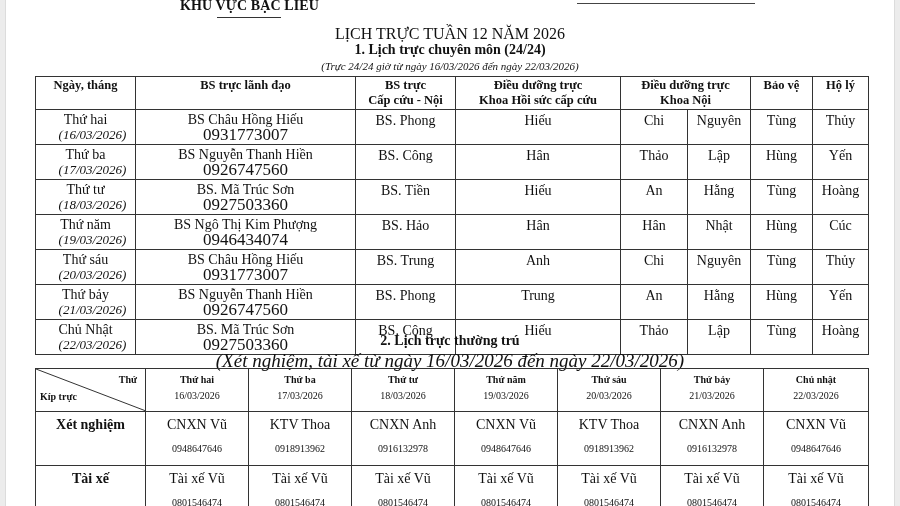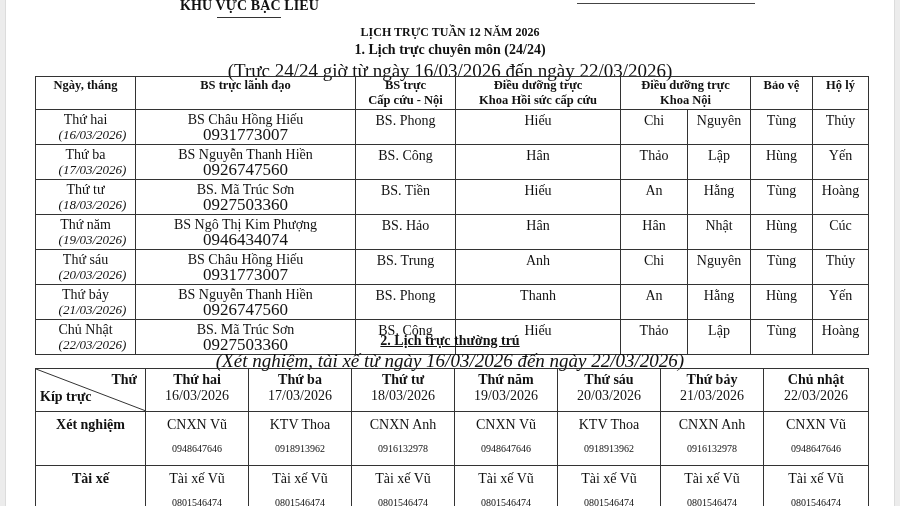--- a/index.html
+++ b/index.html
@@ -7,38 +7,38 @@
     width:900px; height:506px; overflow:hidden; position:relative;
     background:#ffffff;
     font-family:"Liberation Serif", serif; color:#111;
   }
   .edge-left { position:absolute; left:0; top:0; width:5px; height:506px; background:#ececec; border-right:1px solid #dcdcdc; }
   .edge-right { position:absolute; right:0; top:0; width:5px; height:506px; background:#ececec; border-left:1px solid #dcdcdc; }
   .org { position:absolute; left:180px; top:-2px; font-weight:bold; font-size:14px; letter-spacing:0.1px; }
   .org-underline { position:absolute; left:217px; top:17px; width:64px; border-top:1px solid #333; }
   .top-right-underline { position:absolute; left:577px; top:3px; width:178px; border-top:1px solid #444; }
   .center-text { position:absolute; left:0; width:900px; text-align:center; }
-  .title { top:25px; font-weight:bold; font-size:12px; }
+  .title { top:25px; font-weight:normal; font-size:16px; }
   .subtitle1 { top:42px; font-weight:bold; font-size:14px; }
-  .note1 { top:60px; font-size:19px; }
-  .subtitle2 { top:333px; font-weight:bold; font-size:14px;text-decoration:underline; }
+  .note1 { top:60px; font-style:italic; font-size:11px; }
+  .subtitle2 { top:333px; font-weight:bold; font-size:14px; }
   .note2 { top:350px; font-style:italic; font-size:19px; }
 
   table { position:absolute; border-collapse:collapse; table-layout:fixed; }
   td, th { border:1px solid #333; text-align:center; vertical-align:top; padding:0; font-weight:normal; }
   #t1 { left:35px; top:76px; width:833px; }
   #t1 th { font-weight:bold; font-size:12.5px; height:31px; line-height:15px; padding-top:1px; }
   #t1 td { height:31px; font-size:14px; line-height:15px; }
   #t1 td.day, #t1 td.lead { padding-top:2px; }
   #t1 td.cell { padding-top:3px; }
   .date-i { font-style:italic; font-size:13px;margin-left:14px; }
   .phone { font-size:17px; }
 
   #t2 { left:35px; top:368px; width:833px; }
-  #t2 th { height:39px; font-size:14px; line-height:16px; padding-top:3px; }
+  #t2 th { height:39px; font-size:10px; line-height:16px; padding-top:3px; }
   #t2 th .d { font-weight:bold; display:block; }
   #t2 th .dt { font-weight:normal; display:block; }
   #t2 td { height:48px; font-size:14px; padding-top:5px; }
   #t2 td .nm { display:block; line-height:16px; }
   #t2 td .ph { display:block; font-size:10px; line-height:16px; margin-top:8px; }
   #t2 td.rowhdr { font-weight:bold; }
   .diag { position:relative; padding:0 !important; }
   .diag svg { position:absolute; left:0; top:0; }
   .diag .thu { position:absolute; right:8px; top:3px; font-weight:bold; }
   .diag .kip { position:absolute; left:4px; top:20px; font-weight:bold; }
@@ -127,21 +127,21 @@
         <td class="cell">Anh</td>
         <td class="cell">Chi</td>
         <td class="cell">Nguyên</td>
         <td class="cell">Tùng</td>
         <td class="cell">Thủy</td>
       </tr>
       <tr>
         <td class="day"><span>Thứ bảy</span><br><span class="date-i">(21/03/2026)</span></td>
         <td class="lead"><span>BS Nguyễn Thanh Hiền</span><br><span class="phone">0926747560</span></td>
         <td class="cell">BS. Phong</td>
-        <td class="cell">Thanh</td>
+        <td class="cell">Trung</td>
         <td class="cell">An</td>
         <td class="cell">Hằng</td>
         <td class="cell">Hùng</td>
         <td class="cell">Yến</td>
       </tr>
       <tr>
         <td class="day"><span>Chủ Nhật</span><br><span class="date-i">(22/03/2026)</span></td>
         <td class="lead"><span>BS. Mã Trúc Sơn</span><br><span class="phone">0927503360</span></td>
         <td class="cell">BS. Công</td>
         <td class="cell">Hiếu</td>

